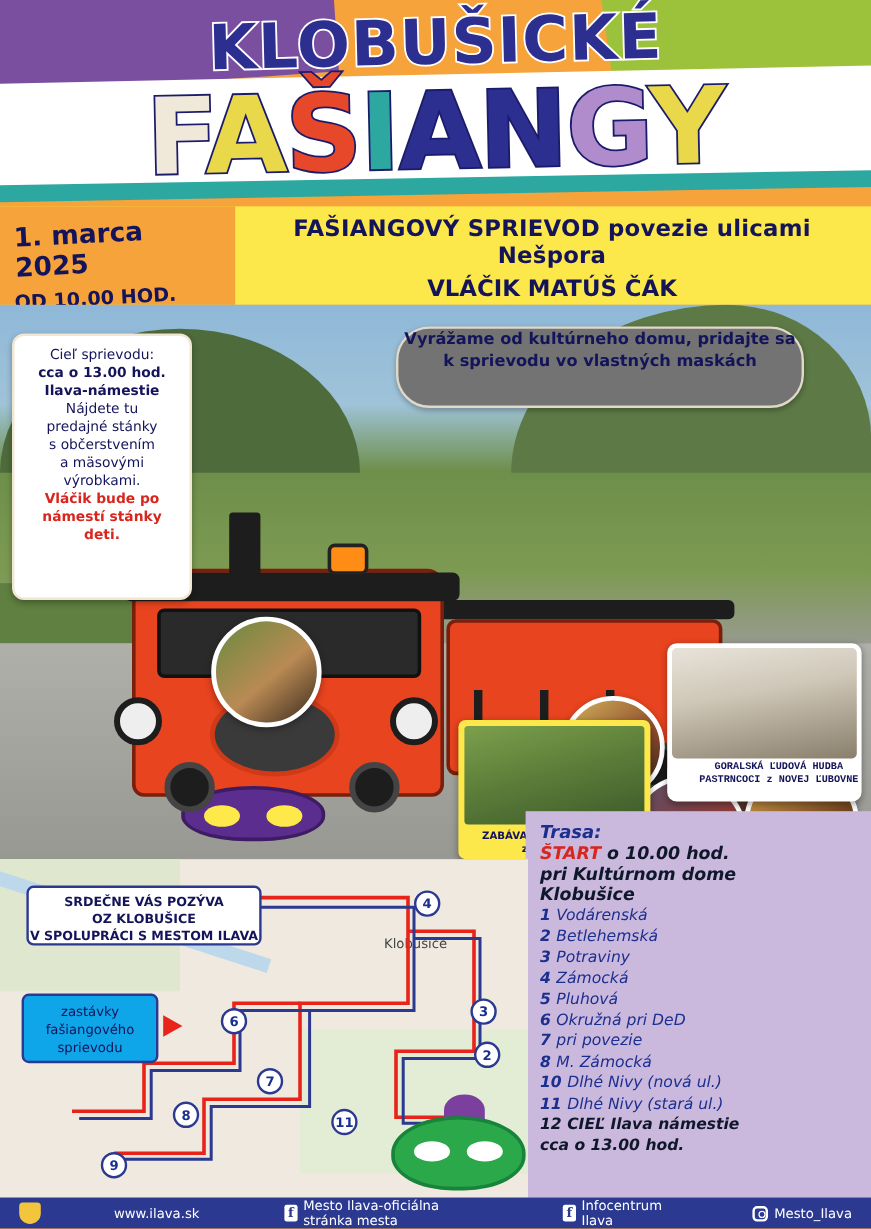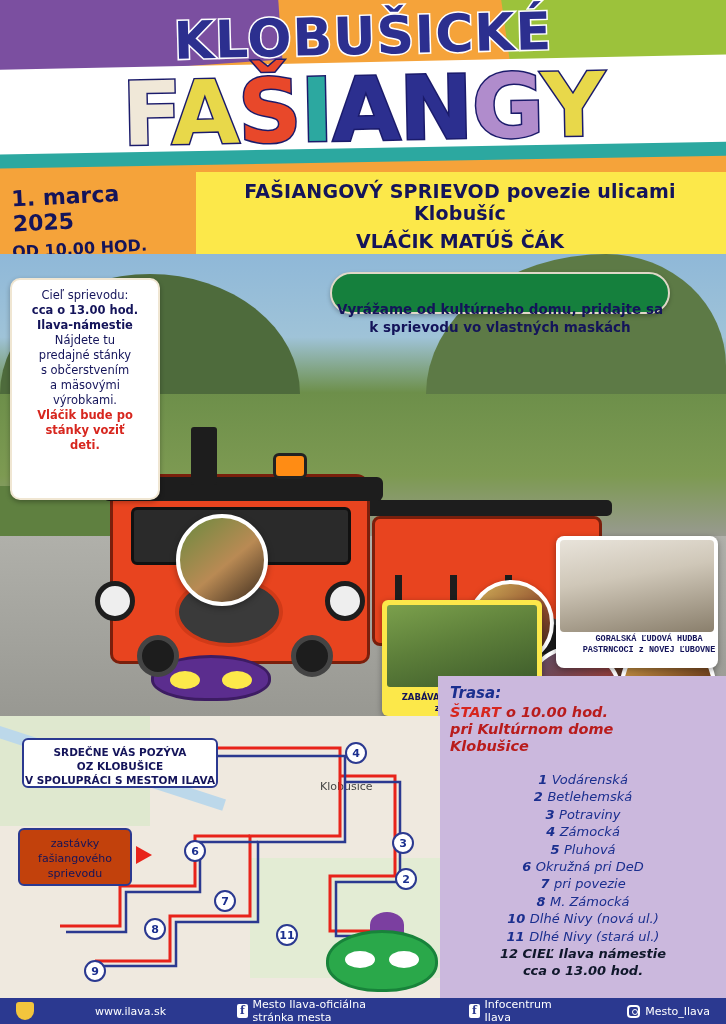--- a/index.html
+++ b/index.html
@@ -181,26 +181,26 @@
   .wagon-post {
     position: absolute; top: 56px; width: 7px; height: 62px; background: #1d1d1d;
   }
   .wheel {
     position: absolute; bottom: -16px; width: 42px; height: 42px;
     background: #1d1d1d; border-radius: 50%; border: 5px solid #444;
   }
 
   
   .cta-bubble {
-    position: absolute; left: 330px; top: 272px; width: 340px; height: 42px;
-    background: #15803d; border: 2px solid #e0d8c8; border-radius: 28px;
+    position: absolute; left: 330px; top: 272px; width: 340px; height: 68px;
+    background: #737373; border: 2px solid #e0d8c8; border-radius: 28px;
     text-align: center;
     font-family: "DejaVu Sans", sans-serif; font-weight: bold;
     font-size: 13.5px; color: #14145a; line-height: 18px;
-    padding-top: 26px;
+    padding-top: 0;
     box-shadow: 0 2px 4px rgba(0,0,0,.25);
   }
   .goal-box {
     position: absolute; left: 10px; top: 278px; width: 150px; height: 222px;
     background: #ffffff;
     border: 2px solid #f0e6d2;
     border-radius: 10px;
     padding: 8px 7px;
     font-family: "DejaVu Sans", sans-serif;
     font-size: 11.5px; line-height: 15px;
@@ -268,22 +268,22 @@
     font-family: "DejaVu Sans", sans-serif;
     color: #14145a;
     font-style: italic;
   }
   .route-title {
     font-size: 15px; font-weight: bold; color: #1b2f8f; margin-bottom: 2px;
   }
   .route-start {
     font-size: 14.5px; font-weight: bold; color: #d7261e; line-height: 17px;
   }
-  .route-start .blue { color: #b91c1c; text-align: right; }
-  .route-list { list-style: none; margin-top: 16px; text-align: center; }
+  .route-start .blue { color: #0f172a; text-align: right; }
+  .route-list { list-style: none; margin-top: 0; }
   .route-list li {
     font-size: 13px; line-height: 17.4px; color: #1b2f8f;
   }
   .route-list li .num { font-weight: bold; }
   .route-list li.final { color: #0f172a; font-weight: bold; }
 
   
   .map {
     position: absolute; left: 0; top: 716px; width: 440px; height: 282px;
     background: #efe9df;
@@ -328,21 +328,21 @@
 
   .invite-box {
     position: absolute; left: 22px; top: 738px; width: 196px; height: 50px;
     background: #fff; border: 2px solid #2b3990; border-radius: 6px;
     font-family: "DejaVu Sans", sans-serif; font-size: 10.5px;
     font-weight: bold; color: #14145a; text-align: center;
     line-height: 14px; padding-top: 5px;
   }
   .stops-box {
     position: absolute; left: 18px; top: 828px; width: 114px; height: 58px;
-    background: #c2410c; border: 2px solid #2b3990; border-radius: 6px;
+    background: #0ea5e9; border: 2px solid #2b3990; border-radius: 6px;
     font-family: "DejaVu Sans", sans-serif; font-size: 11px;
     color: #14145a; text-align: center; line-height: 15px; padding-top: 6px;
   }
   .arrow-red {
     position: absolute; left: 136px; top: 846px;
     width: 0; height: 0; border-left: 16px solid #e8231a;
     border-top: 9px solid transparent; border-bottom: 9px solid transparent;
   }
 
   
@@ -387,21 +387,21 @@
     <div class="title-1">KLOBUŠICKÉ</div>
     <div class="title-2" id="title2"><span style="color: rgb(240, 232, 216);">F</span><span style="color: rgb(232, 216, 74);">A</span><span style="color: rgb(232, 72, 42);">Š</span><span style="color: rgb(44, 168, 160);">I</span><span style="color: rgb(44, 47, 143);">A</span><span style="color: rgb(44, 47, 143);">N</span><span style="color: rgb(176, 140, 204);">G</span><span style="color: rgb(232, 216, 74);">Y</span></div>
   </div>
 
   <div class="info-row">
     <div class="date-box">
       <span class="date-line1">1. marca 2025</span>
       <span class="date-line2">OD 10.00 HOD.</span>
     </div>
     <div class="headline">
-      <span class="h1">FAŠIANGOVÝ SPRIEVOD povezie ulicami Klobušíc</span>
+      <span class="h1">FAŠIANGOVÝ SPRIEVOD povezie ulicami Nešpora</span>
       <span class="h2">VLÁČIK MATÚŠ ČÁK</span>
     </div>
   </div>
 
   <div class="photo-area">
     <div class="hill2"></div>
     <div class="hill"></div>
     <div class="grass-left"></div>
     <div class="grass-right"></div>
     <div class="road"></div>
@@ -446,21 +446,21 @@
   <div class="goal-box">
     <div>Cieľ sprievodu:</div>
     <div class="b">cca o 13.00 hod.</div>
     <div class="b">Ilava-námestie</div>
     <div>Nájdete tu</div>
     <div>predajné stánky</div>
     <div>s občerstvením</div>
     <div>a mäsovými</div>
     <div>výrobkami.</div>
     <div class="red">Vláčik bude po</div>
-    <div class="red">stánky voziť</div>
+    <div class="red">námestí stánky</div>
     <div class="red">deti.</div>
   </div>
 
   <div class="band-card">
     <div class="band-photo"></div>
     <div class="band-caption">
       <div>GORALSKÁ ĽUDOVÁ HUDBA</div>
       <div>PASTRNCOCI z NOVEJ ĽUBOVNE</div>
     </div>
   </div>

